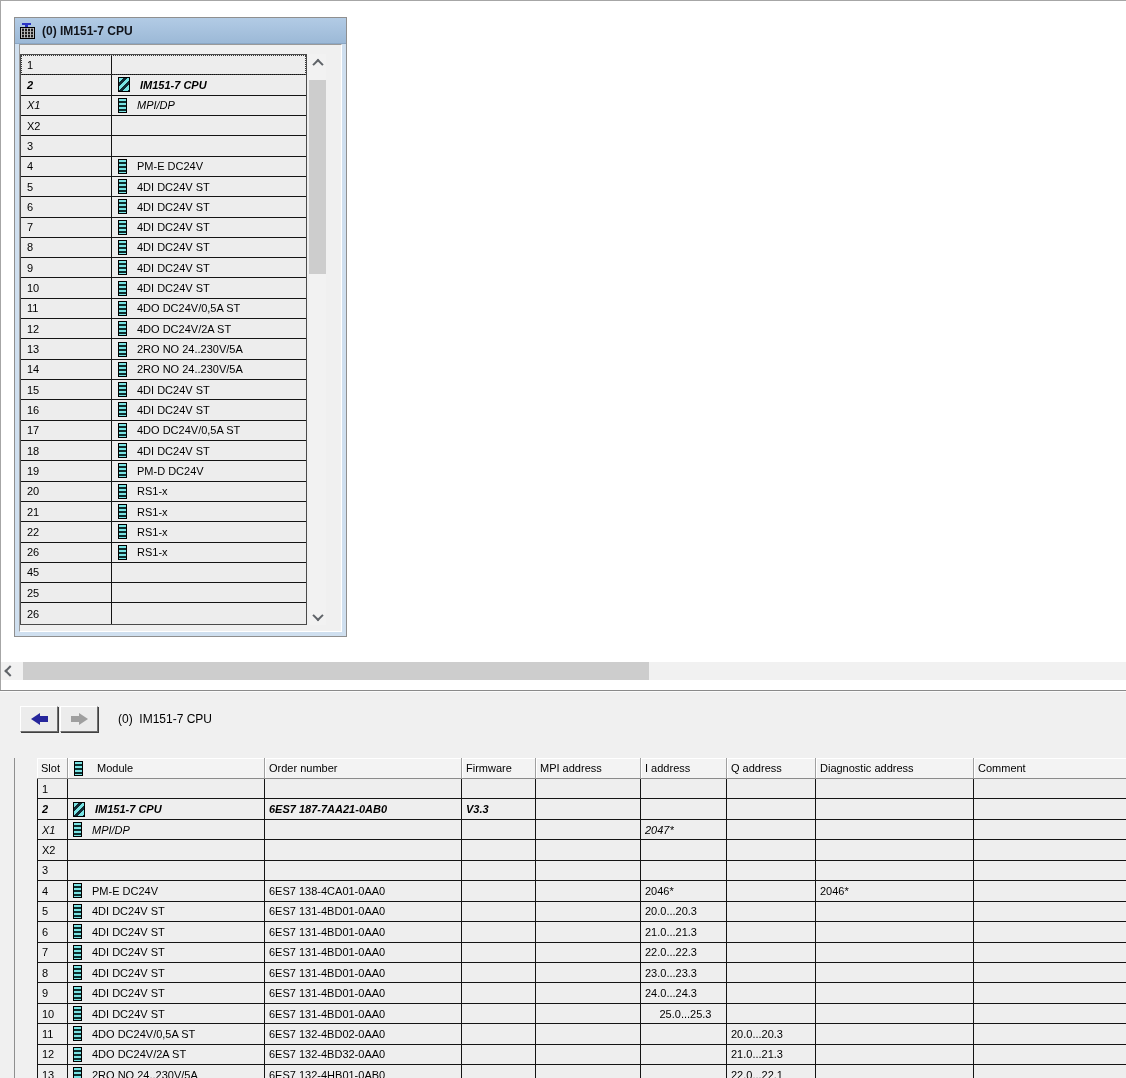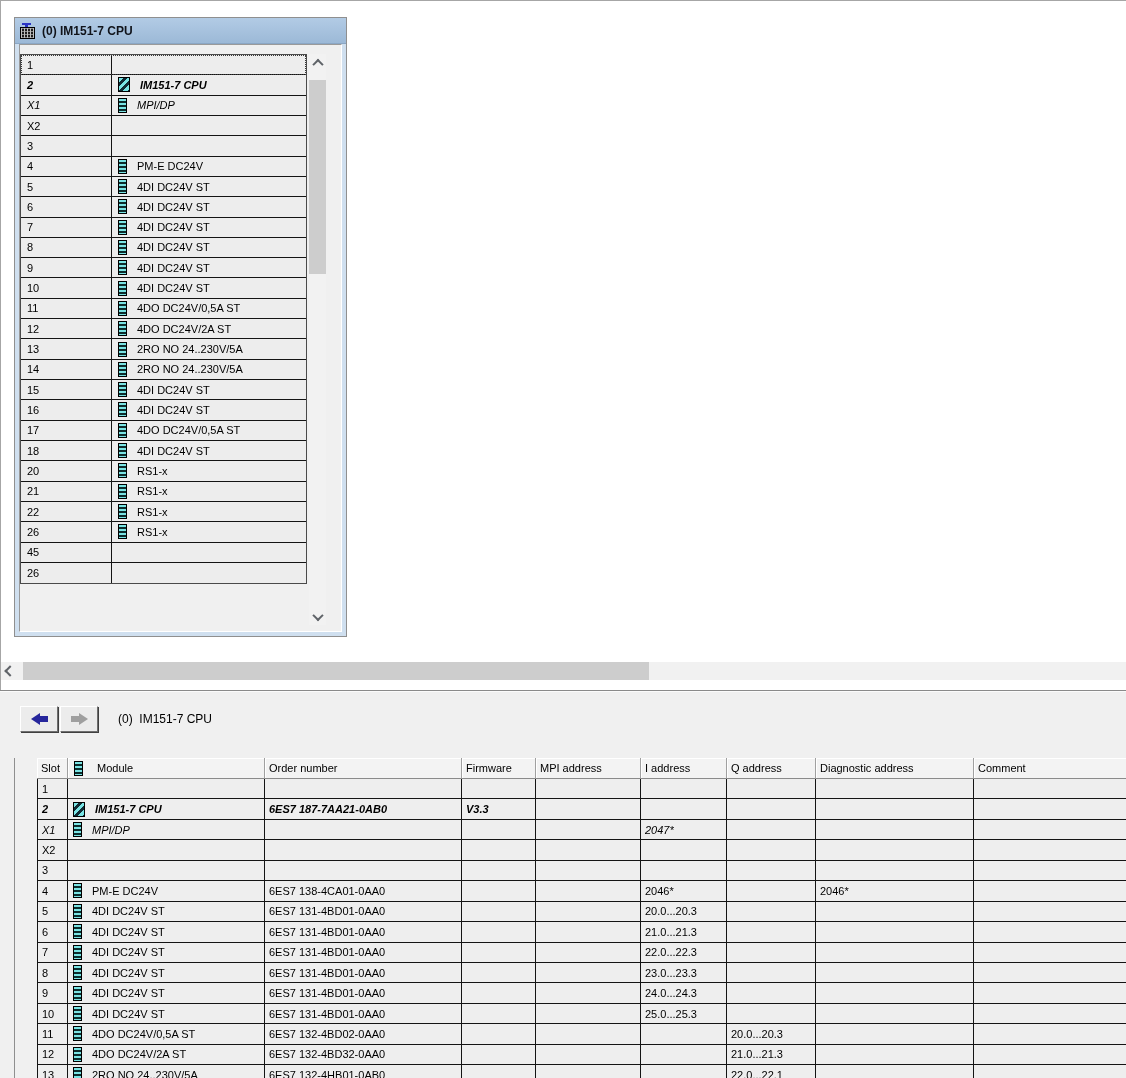--- a/index.html
+++ b/index.html
@@ -267,20 +267,27 @@
           </div>
         </div>
         <div class="rack-row">
           <div class="rack-slot">18</div>
           <div class="rack-mod">
             <span class="icon-module"></span>
             <span>4DI DC24V ST</span>
           </div>
         </div>
         <div class="rack-row">
+          <div class="rack-slot">19</div>
+          <div class="rack-mod">
+            <span class="icon-module"></span>
+            <span>PM-D DC24V</span>
+          </div>
+        </div>
+        <div class="rack-row">
           <div class="rack-slot">20</div>
           <div class="rack-mod">
             <span class="icon-module"></span>
             <span>RS1-x</span>
           </div>
         </div>
         <div class="rack-row">
           <div class="rack-slot">21</div>
           <div class="rack-mod">
             <span class="icon-module"></span>
@@ -296,20 +303,26 @@
         </div>
         <div class="rack-row">
           <div class="rack-slot">26</div>
           <div class="rack-mod">
             <span class="icon-module"></span>
             <span>RS1-x</span>
           </div>
         </div>
         <div class="rack-row">
           <div class="rack-slot">45</div>
+          <div class="rack-mod">
+            <span></span>
+          </div>
+        </div>
+        <div class="rack-row">
+          <div class="rack-slot">25</div>
           <div class="rack-mod">
             <span></span>
           </div>
         </div>
         <div class="rack-row">
           <div class="rack-slot">26</div>
           <div class="rack-mod">
             <span></span>
           </div>
         </div>
@@ -718,21 +731,21 @@
           </div>
           <div class="dt-cell" style="width: 197px;">
             <span>6ES7 131-4BD01-0AA0</span>
           </div>
           <div class="dt-cell" style="width: 74px;">
             <span></span>
           </div>
           <div class="dt-cell" style="width: 105px;">
             <span></span>
           </div>
-          <div class="dt-cell" style="width: 86px;">
+          <div class="dt-cell" style="width: 86px; justify-content: center;">
             <span>25.0...25.3</span>
           </div>
           <div class="dt-cell" style="width: 89px;">
             <span></span>
           </div>
           <div class="dt-cell" style="width: 158px;">
             <span></span>
           </div>
           <div class="dt-cell" style="width: 165px;">
             <span></span>

